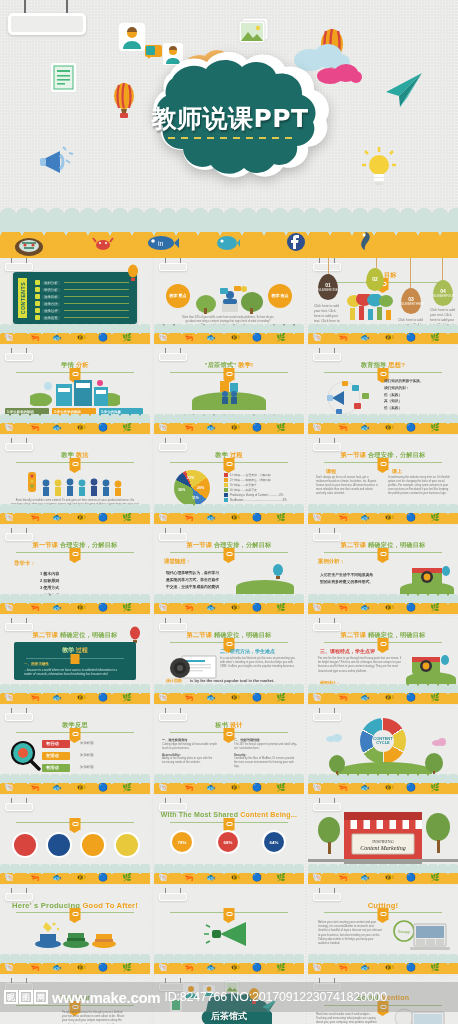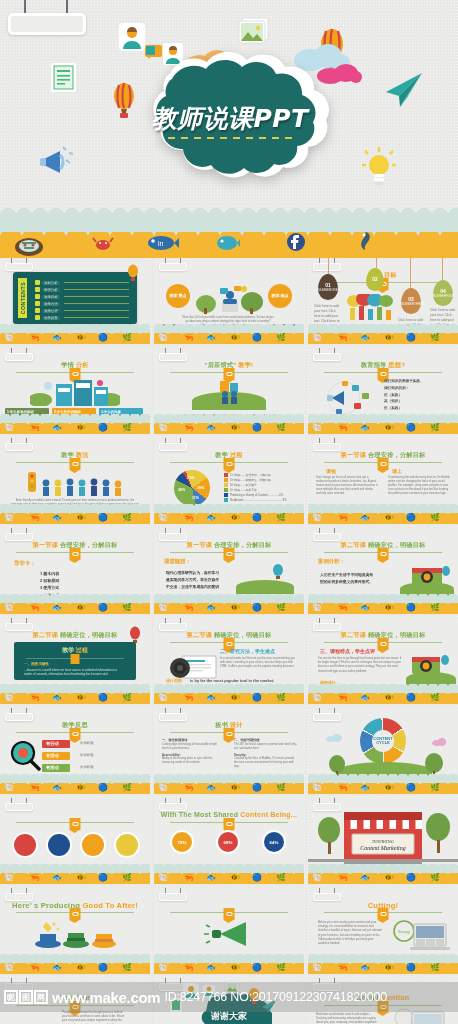--- a/index.html
+++ b/index.html
@@ -25,21 +25,21 @@
   .hero { position: relative; width:458px; height:258px; overflow:hidden; }
   .hero-hang { position:absolute; left:8px; top:0; width:78px; }
   .hang-cords { position:relative; height:13px; }
   .hang-cords i { position:absolute; top:0; width:2px; height:13px; background:#6e6e6e; }
   .hang-cords i:nth-child(1){ left:16px; }
   .hang-cords i:nth-child(2){ left:58px; }
   .hang-plate { height:22px; background:#ededeb; border:3px solid #fff; border-radius:5px;
                 box-shadow:0 1px 3px rgba(0,0,0,.16); }
 
   
-  .cloud-wrap { position:absolute; left:110px; top:52px; width:240px; height:132px;font-style:italic; }
+  .cloud-wrap { position:absolute; left:110px; top:52px; width:240px; height:132px; }
   .cloud {
     position:absolute; inset:0;
     filter: drop-shadow(0 4px 6px rgba(0,0,0,.22));
   }
   .cloud-title {
     position:absolute; left:0; right:0; top:50px; text-align:center;
     color:#fff; font-size:25px; font-weight:bold; letter-spacing:.5px;
     text-shadow: 1px 2px 2px rgba(0,0,0,.35);
     font-family:"DejaVu Sans","Liberation Sans",sans-serif;
   }
@@ -1482,21 +1482,21 @@
         <div class="mini-hang">
             <div class="mini-cords">
               <i></i>
               <i></i>
             </div>
             <div class="mini-plate"></div>
           </div>
         <svg style="position:absolute;left:36px;top:14px;width:82px;height:42px" viewBox="0 0 82 42">
           <path d="M18 10c3-6 10-8 15-5 4-5 13-6 17-1 5-4 14-2 16 4 7-1 13 4 12 10 5 2 7 8 5 13 2 5-2 11-8 11 1 5-5 10-10 8-3 5-10 5-14 2-4 4-12 3-14-2-6 3-13-1-13-7-6 0-11-5-9-11-5-4-4-11 1-13z" fill="#1d6b66"></path>
         </svg>
-        <div style="position:absolute;left:0;top:32px;width:150px;text-align:center;color:#fff;font-size:9px;font-weight:bold;text-shadow:0 1px 2px rgba(0,0,0,.3)">谢谢大家</div>
+        <div style="position:absolute;left:0;top:32px;width:150px;text-align:center;color:#fff;font-size:9px;font-weight:bold;text-shadow:0 1px 2px rgba(0,0,0,.3)">后茶馆式</div>
         <svg style="position:absolute;left:28px;top:4px" width="18" height="18" viewBox="0 0 18 18">
             <rect x="1" y="1" width="16" height="16" rx="3" fill="#fff"></rect>
             <circle cx="9" cy="7" r="3" fill="#f0a21c"></circle>
             <path d="M3 16c0-3 3-5 6-5s6 2 6 5z" fill="#2aa8a0"></path>
           </svg>
         <svg style="position:absolute;left:48px;top:6px" width="14" height="14" viewBox="0 0 14 14">
             <rect x="1" y="1" width="12" height="12" rx="2" fill="#fff"></rect>
             <circle cx="7" cy="5" r="2.4" fill="#f0a21c"></circle>
             <path d="M2 12c0-2.4 2.2-4 5-4s5 1.6 5 4z" fill="#2aa8a0"></path>
           </svg>

